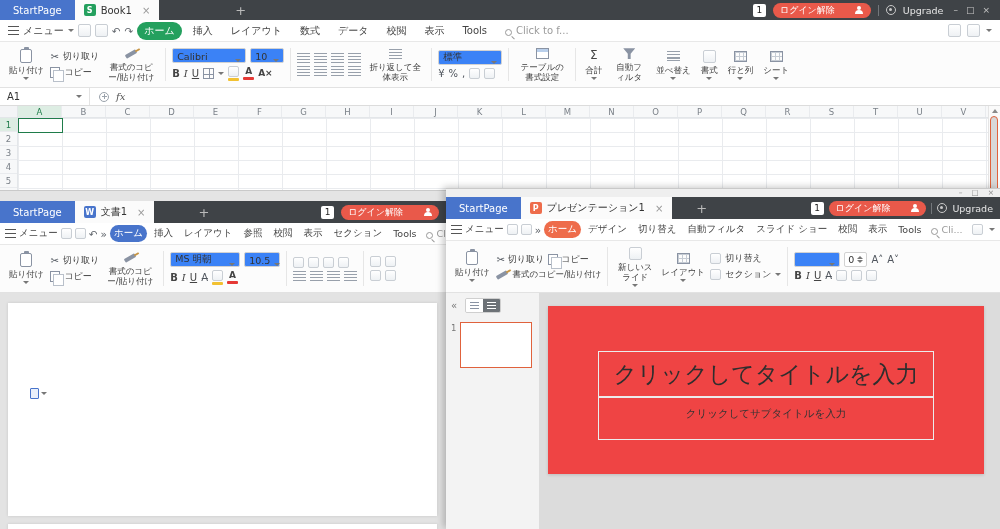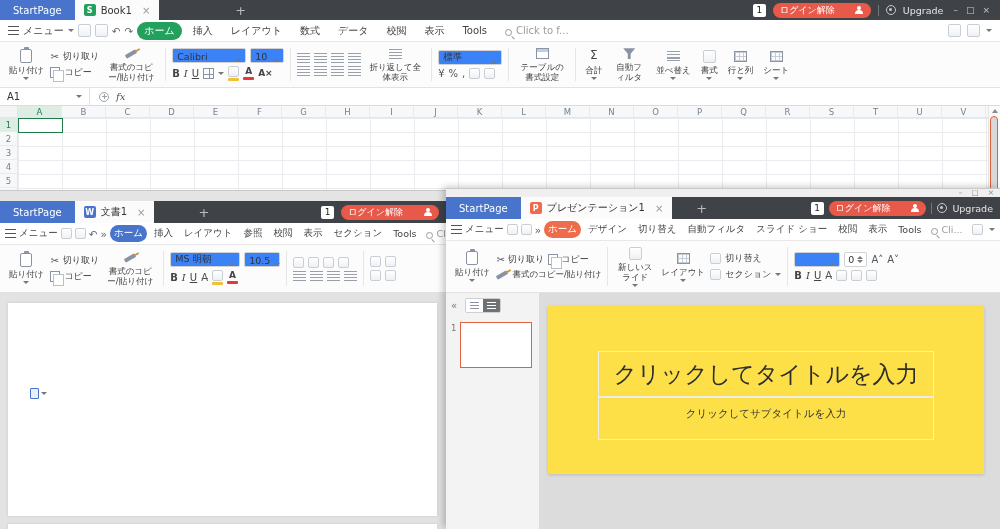--- a/index.html
+++ b/index.html
@@ -132,21 +132,21 @@
   .collapse{color:#777;font-size:10px;}
   .viewtoggle{display:flex;border:1px solid #cfcfcf;border-radius:2px;overflow:hidden;margin-left:8px;}
   .vt{width:17px;height:13px;display:flex;align-items:center;justify-content:center;background:#fff;}
   .vt.active{background:#6d7277;}
   .vt .li{width:9px;height:7px;background:repeating-linear-gradient(to bottom,#8a93a3 0 1.2px,transparent 1.2px 2.8px);}
   .vt.active .li{background:repeating-linear-gradient(to bottom,#fff 0 1.2px,transparent 1.2px 2.8px);}
   .thumbrow{display:flex;align-items:flex-start;gap:4px;}
   .tnum{font-size:8.5px;color:#777;margin-top:1px;}
   .thumb{flex:1;height:46px;background:#fff;border:1.6px solid #e0623c;margin-right:2px;}
   .sarea{flex:1;position:relative;background:#dcdcdc;}
-  .slide{position:absolute;left:8px;right:16px;top:13px;height:168px;background:#fde047;box-shadow:0 1px 3px rgba(0,0,0,.15);}
+  .slide{position:absolute;left:8px;right:16px;top:13px;height:168px;background:#ef4444;box-shadow:0 1px 3px rgba(0,0,0,.15);}
   .tbox{position:absolute;left:11.5%;right:11.5%;top:27%;height:27%;border:1px solid #ececec;display:flex;align-items:center;justify-content:center;font-size:23px;color:#2e2e2e;white-space:nowrap;overflow:hidden;}
   .sbox{position:absolute;left:11.5%;right:11.5%;top:54%;height:26%;border:1px solid #ececec;display:flex;align-items:flex-start;justify-content:center;padding-top:9px;font-size:10.5px;color:#333;}
 </style>
 </head>
 <body>
 
 <div class="stage">
 
   <section class="win" id="win-excel">
     <div class="tabbar">

